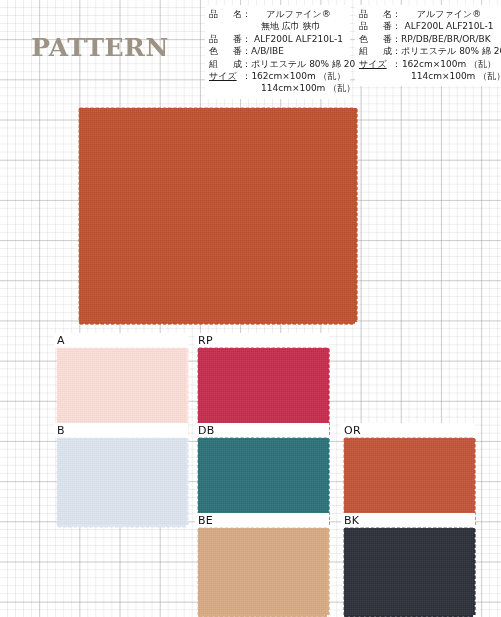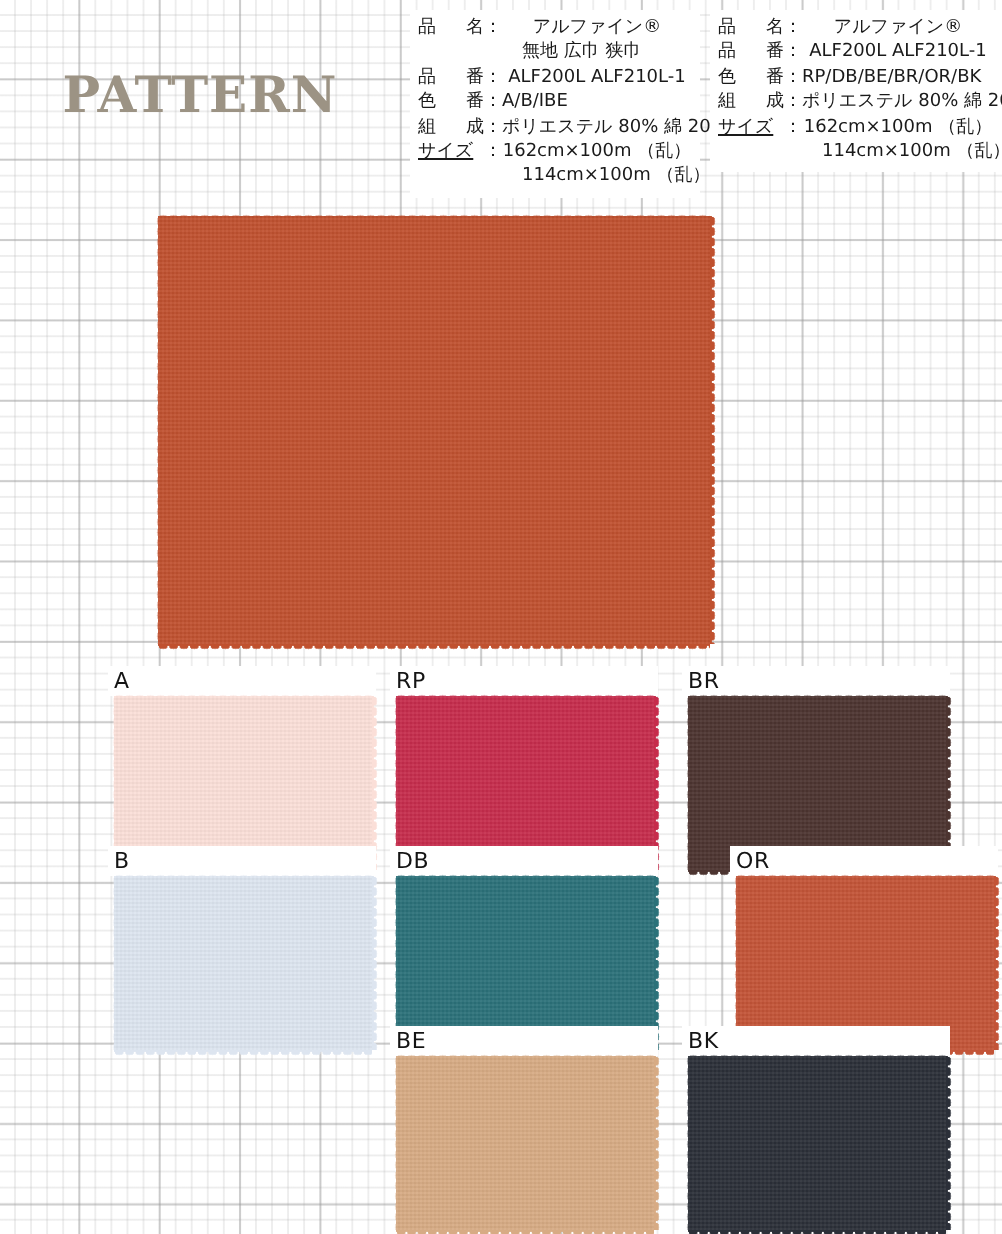--- a/index.html
+++ b/index.html
@@ -354,31 +354,20 @@
         <div class="swatch-label-band"></div>
         <div class="swatch-label">RP</div>
         <div class="swatch swatch-body" style="color: rgb(198, 44, 76);">
           <div class="swatch-cloth" style="background-color: rgb(198, 44, 76);"></div>
           <span class="pinked-edge top"></span>
           <span class="pinked-edge bottom"></span>
           <span class="pinked-edge left"></span>
           <span class="pinked-edge right"></span>
         </div>
       </div>
-      <div class="swatch-cell" style="left: 344px; top: 16px;">
-        <div class="swatch-label-band"></div>
-        <div class="swatch-label">BR</div>
-        <div class="swatch swatch-body" style="color: rgb(76, 52, 48);">
-          <div class="swatch-cloth" style="background-color: rgb(76, 52, 48);"></div>
-          <span class="pinked-edge top"></span>
-          <span class="pinked-edge bottom"></span>
-          <span class="pinked-edge left"></span>
-          <span class="pinked-edge right"></span>
-        </div>
-      </div>
       <div class="swatch-cell" style="left: 57px; top: 106px;">
         <div class="swatch-label-band"></div>
         <div class="swatch-label">B</div>
         <div class="swatch swatch-body" style="color: rgb(221, 229, 240);">
           <div class="swatch-cloth" style="background-color: rgb(221, 229, 240);"></div>
           <span class="pinked-edge top"></span>
           <span class="pinked-edge bottom"></span>
           <span class="pinked-edge left"></span>
           <span class="pinked-edge right"></span>
         </div>
@@ -387,21 +376,21 @@
         <div class="swatch-label-band"></div>
         <div class="swatch-label">DB</div>
         <div class="swatch swatch-body" style="color: rgb(43, 113, 121);">
           <div class="swatch-cloth" style="background-color: rgb(43, 113, 121);"></div>
           <span class="pinked-edge top"></span>
           <span class="pinked-edge bottom"></span>
           <span class="pinked-edge left"></span>
           <span class="pinked-edge right"></span>
         </div>
       </div>
-      <div class="swatch-cell" style="left: 344px; top: 106px; margin-left: 24px;">
+      <div class="swatch-cell" style="left: 344px; top: 106px;">
         <div class="swatch-label-band"></div>
         <div class="swatch-label">OR</div>
         <div class="swatch swatch-body" style="color: rgb(195, 84, 55);">
           <div class="swatch-cloth" style="background-color: rgb(195, 84, 55);"></div>
           <span class="pinked-edge top"></span>
           <span class="pinked-edge bottom"></span>
           <span class="pinked-edge left"></span>
           <span class="pinked-edge right"></span>
         </div>
       </div>

